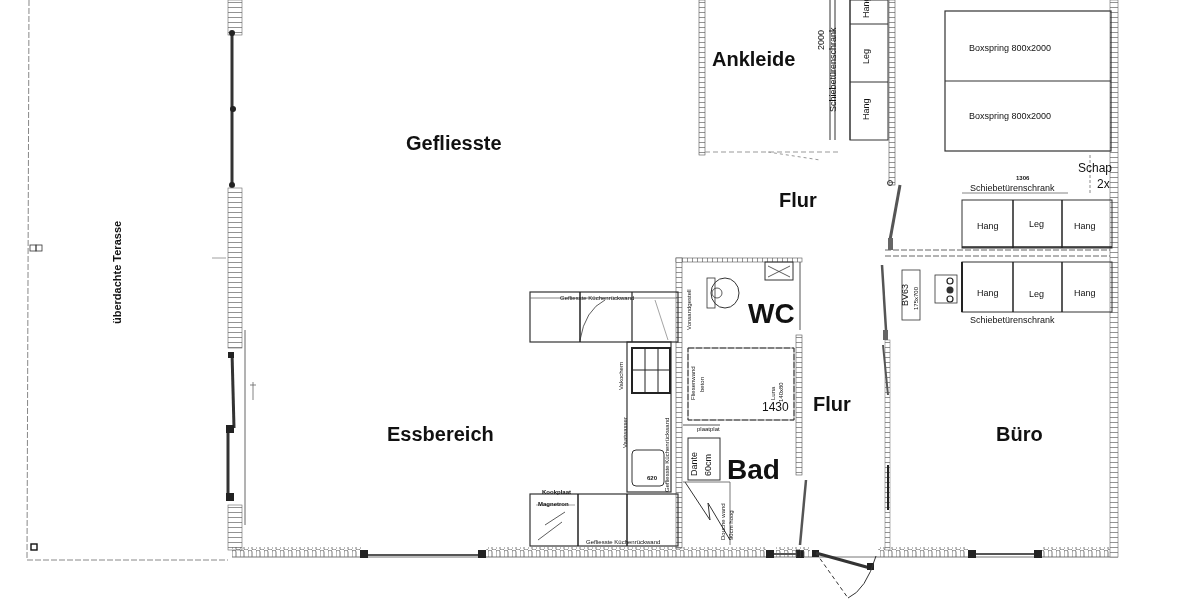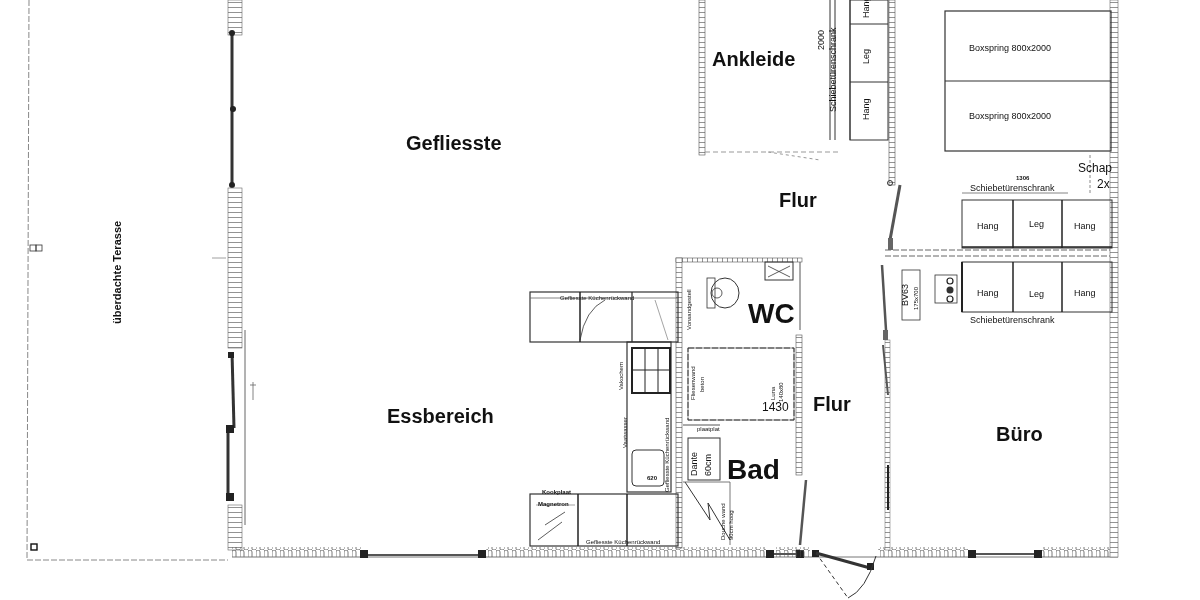--- a/index.html
+++ b/index.html
@@ -183,21 +183,21 @@
 
   <g>
     <rect x="885" y="340" width="5" height="210" fill="url(#hatchV)" stroke="#666" stroke-width="0.5"></rect>
     <line x1="883" y1="345" x2="888" y2="395" stroke="#555" stroke-width="2"></line>
     <line x1="888" y1="465" x2="888" y2="510" stroke="#222" stroke-width="2"></line>
   </g>
 </svg>
 
 <div class="lbl bold mid rot-ccw" style="left:112px; top:324px; font-size:11px;">überdachte Terasse</div>
 <div class="lbl room" style="left:406px; top:133px;">Gefliesste</div>
-<div class="lbl room" style="left:387px; top:406px;text-align:center;">Essbereich</div>
+<div class="lbl room" style="left:387px; top:424px;text-align:center;">Essbereich</div>
 <div class="lbl room" style="left:712px; top:49px;text-align:right;">Ankleide</div>
 <div class="lbl room" style="left:779px; top:190px;">Flur</div>
 <div class="lbl room" style="left:813px; top:394px;">Flur</div>
 <div class="lbl room-lg" style="left:748px; top:300px;">WC</div>
 <div class="lbl room-lg" style="left:727px; top:456px;">Bad</div>
 <div class="lbl room" style="left:996px; top:424px;">Büro</div>
 
 <div class="lbl small rot-ccw" style="left:817px; top:50px;">2000</div>
 <div class="lbl small rot-ccw" style="left:829px; top:112px;">Schiebetürenschrank</div>
 <div class="lbl small rot-ccw" style="left:862px; top:18px;">Hang</div>

